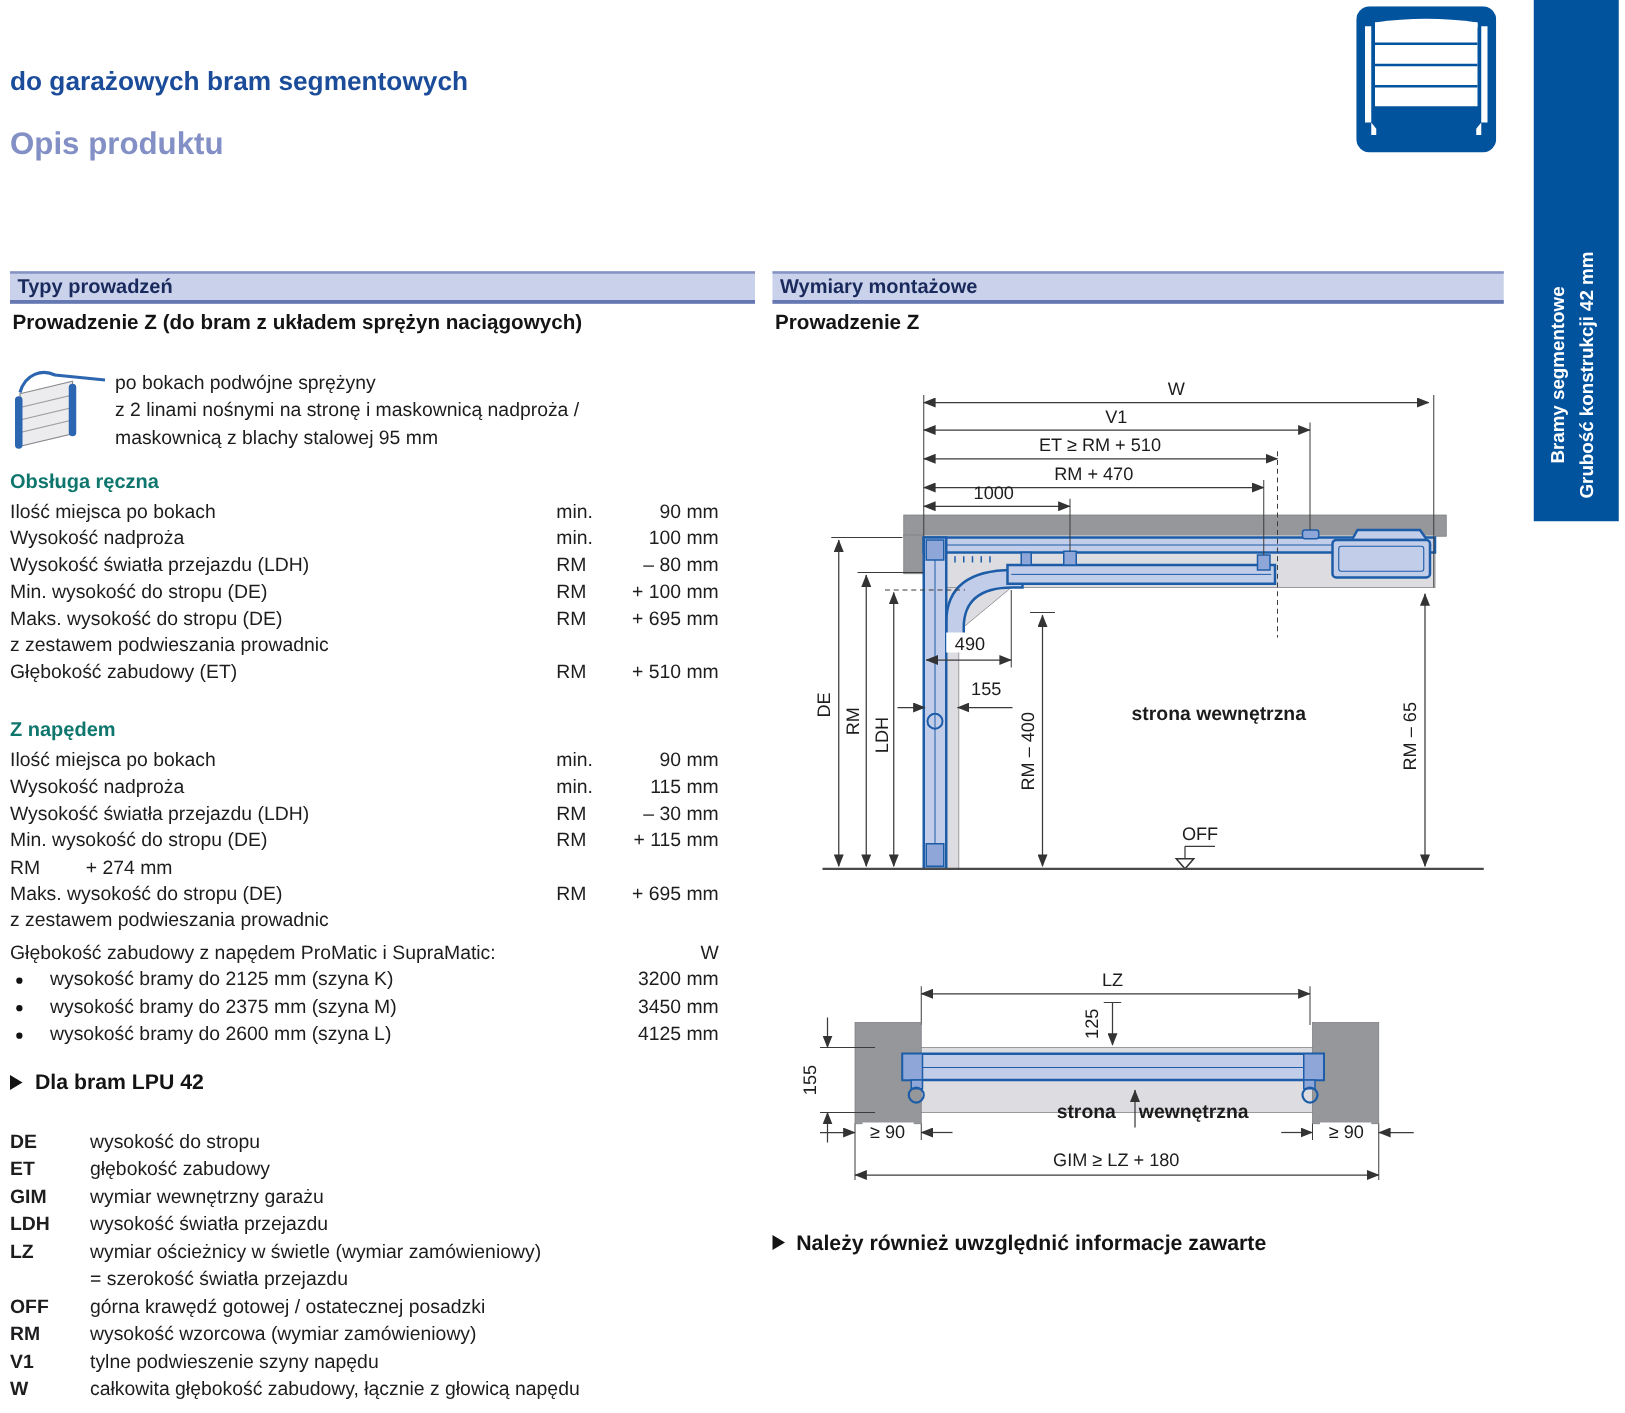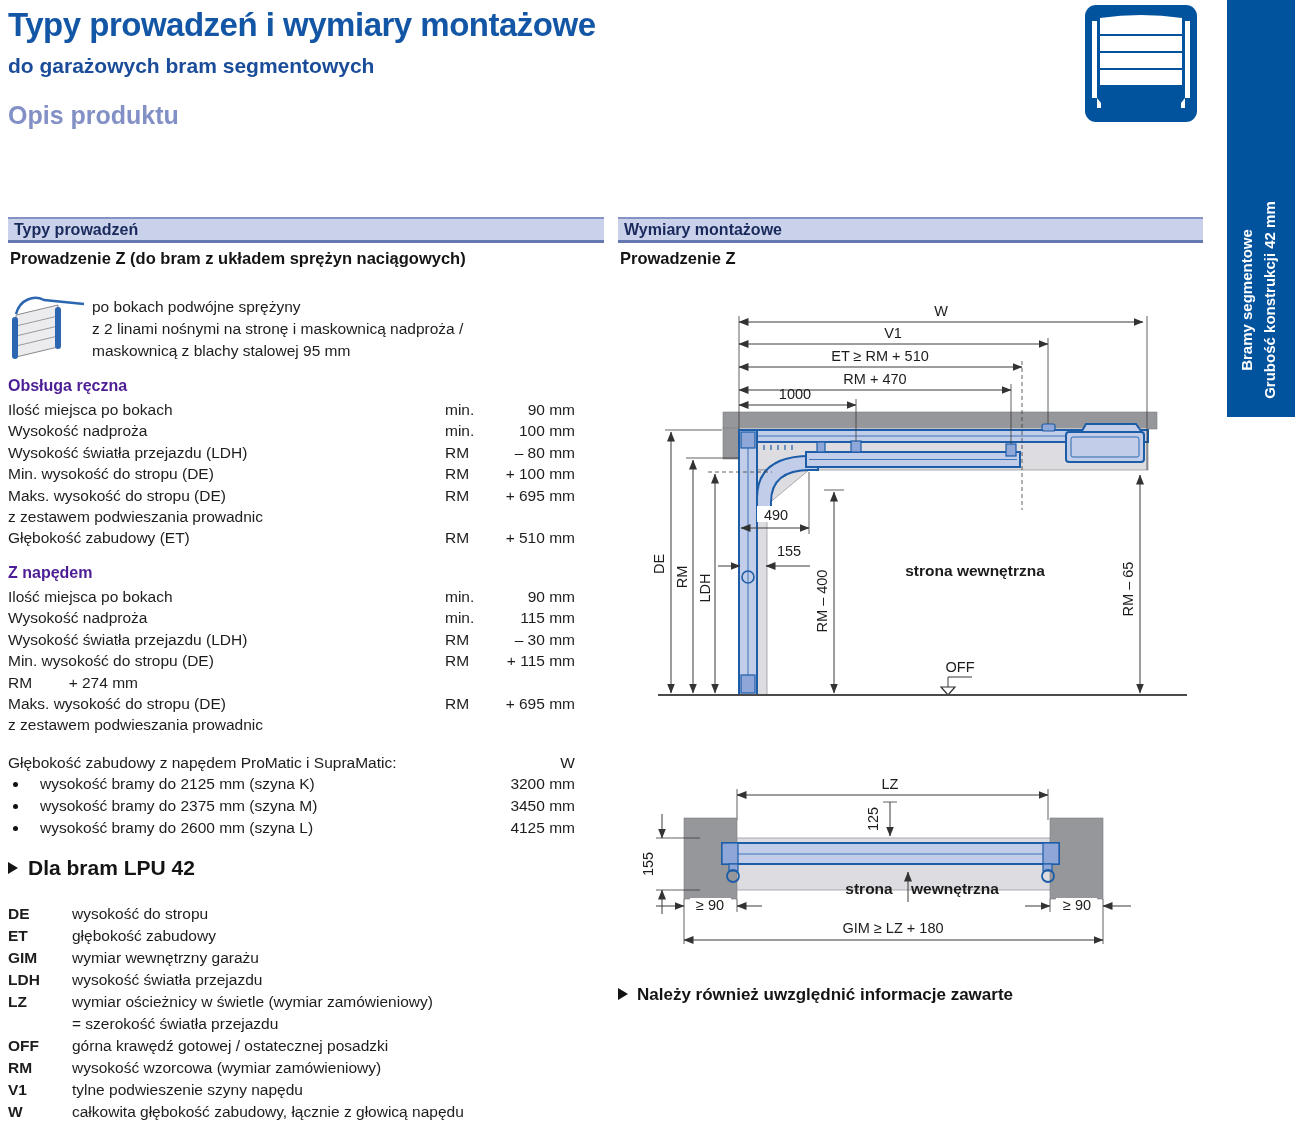--- a/index.html
+++ b/index.html
@@ -12,30 +12,30 @@
   body{font-family:"Liberation Sans","DejaVu Sans",sans-serif;background:#fff}
   #page{position:relative;width:1300px;height:1130px;background:#fff;overflow:hidden}
   .abs{position:absolute}
   .title{left:8px;top:6px;font-size:33px;font-weight:bold;color:var(--accent-blue);letter-spacing:-0.5px}
   .subtitle{left:8px;top:54px;font-size:21px;font-weight:bold;color:var(--subtitle-blue)}
   .opis{left:8px;top:101px;font-size:25px;font-weight:bold;color:var(--muted-blue)}
   .secbar{top:217px;height:26px;background:var(--bar-fill);border-top:2px solid #8592c4;border-bottom:3px solid var(--bar-border);font-size:16px;font-weight:bold;color:var(--bar-text);line-height:21px;padding-left:6px}
   .subhead{font-size:16.5px;font-weight:bold;color:#141414}
   .caption{left:92px;top:296px;font-size:15.5px;color:#1d1d1f;line-height:22px;width:520px}
   .tbl{left:8px;width:567px;font-size:15.5px;color:#1d1d1f}
-  .tblhead{font-size:16px;font-weight:bold;color:#4c1d95;margin-bottom:4px}
+  .tblhead{font-size:16px;font-weight:bold;color:#0f766e;margin-bottom:4px}
   .trow{display:flex;height:21.4px;line-height:21.4px}
   .tl{flex:1}
   .tm{width:46px}
   .tv{width:84px;text-align:right}
   .brow{display:flex;height:22px;line-height:22px;align-items:center}
   .dot{width:5px;height:5px;border-radius:50%;background:#111;margin:0 22px 0 5px;flex:none}
   .bl2{flex:1}
   .tri{width:0;height:0;border-left:10px solid #141414;border-top:6px solid transparent;border-bottom:6px solid transparent;display:inline-block;flex:none}
-  .lpu{left:8px;top:856px;display:flex;align-items:center;gap:10px;font-size:21px;font-weight:bold;color:#141414}
+  .lpu{left:8px;top:856px;display:flex;align-items:center;gap:10px;font-size:17px;font-weight:bold;color:#141414}
   .legend{left:8px;top:903px;font-size:15.5px;color:#1d1d1f}
   .lrow{display:flex;line-height:22px}
   .lc{width:64px;font-weight:bold}
   .ld{flex:1}
   .note{left:618px;top:983px;display:flex;gap:9px;font-size:17px;font-weight:bold;color:#141414;line-height:23px}
   .note .tri{margin-top:5px}
   .vtab{left:1227px;top:0;width:68px;height:417px;background:var(--tab-blue)}
   .vtab-inner{position:absolute;width:230px;height:52px;left:-81px;top:274px;transform:rotate(-90deg);text-align:center;color:#fff;font-size:15px;font-weight:bold;line-height:23px;white-space:nowrap}
   svg{position:absolute}
   .dim{stroke:#3b3b3b;stroke-width:1;fill:none}
@@ -48,21 +48,20 @@
   .bls{stroke:var(--draw-blue);fill:none}
   .lbl{font:14.5px "Liberation Sans",sans-serif;fill:#1c1c1c}
   .lblb{font-weight:bold;font-size:15.5px}
   .wbg{fill:#fff}
 </style>
 </head>
 <body>
 
 <div id="page">
 
-  <div class="abs title">Typy prowadzeń i wymiary montażowe</div>
   <div class="abs subtitle">do garażowych bram segmentowych</div>
   <div class="abs opis">Opis produktu</div>
 
   <svg class="abs" style="left:1085px;top:5px" width="112" height="117" viewBox="0 0 112 117">
     <rect x="0" y="0" width="112" height="117" rx="11" fill="var(--tab-blue)"></rect>
     <rect x="15" y="13" width="82" height="67" fill="#fff"></rect>
     <line x1="15" y1="30" x2="97" y2="30" stroke="var(--tab-blue)" stroke-width="2"></line>
     <line x1="15" y1="47" x2="97" y2="47" stroke="var(--tab-blue)" stroke-width="2"></line>
     <line x1="15" y1="64" x2="97" y2="64" stroke="var(--tab-blue)" stroke-width="2"></line>
     <path d="M15,13 Q56,7 97,13 L97,17 L15,17 Z" fill="#fff"></path>
@@ -132,21 +131,21 @@
         <span class="tm"></span>
         <span class="tv"></span>
       </div>
     <div class="trow">
         <span class="tl">Głębokość zabudowy (ET)</span>
         <span class="tm">RM</span>
         <span class="tv">+ 510 mm</span>
       </div>
   </div>
 
-  <div class="abs tbl" style="top:564px">
+  <div class="abs tbl" style="top:576px">
     <div class="tblhead">Z napędem</div>
     <div class="trow">
         <span class="tl">Ilość miejsca po bokach</span>
         <span class="tm">min.</span>
         <span class="tv">90 mm</span>
       </div>
     <div class="trow">
         <span class="tl">Wysokość nadproża</span>
         <span class="tm">min.</span>
         <span class="tv">115 mm</span>

